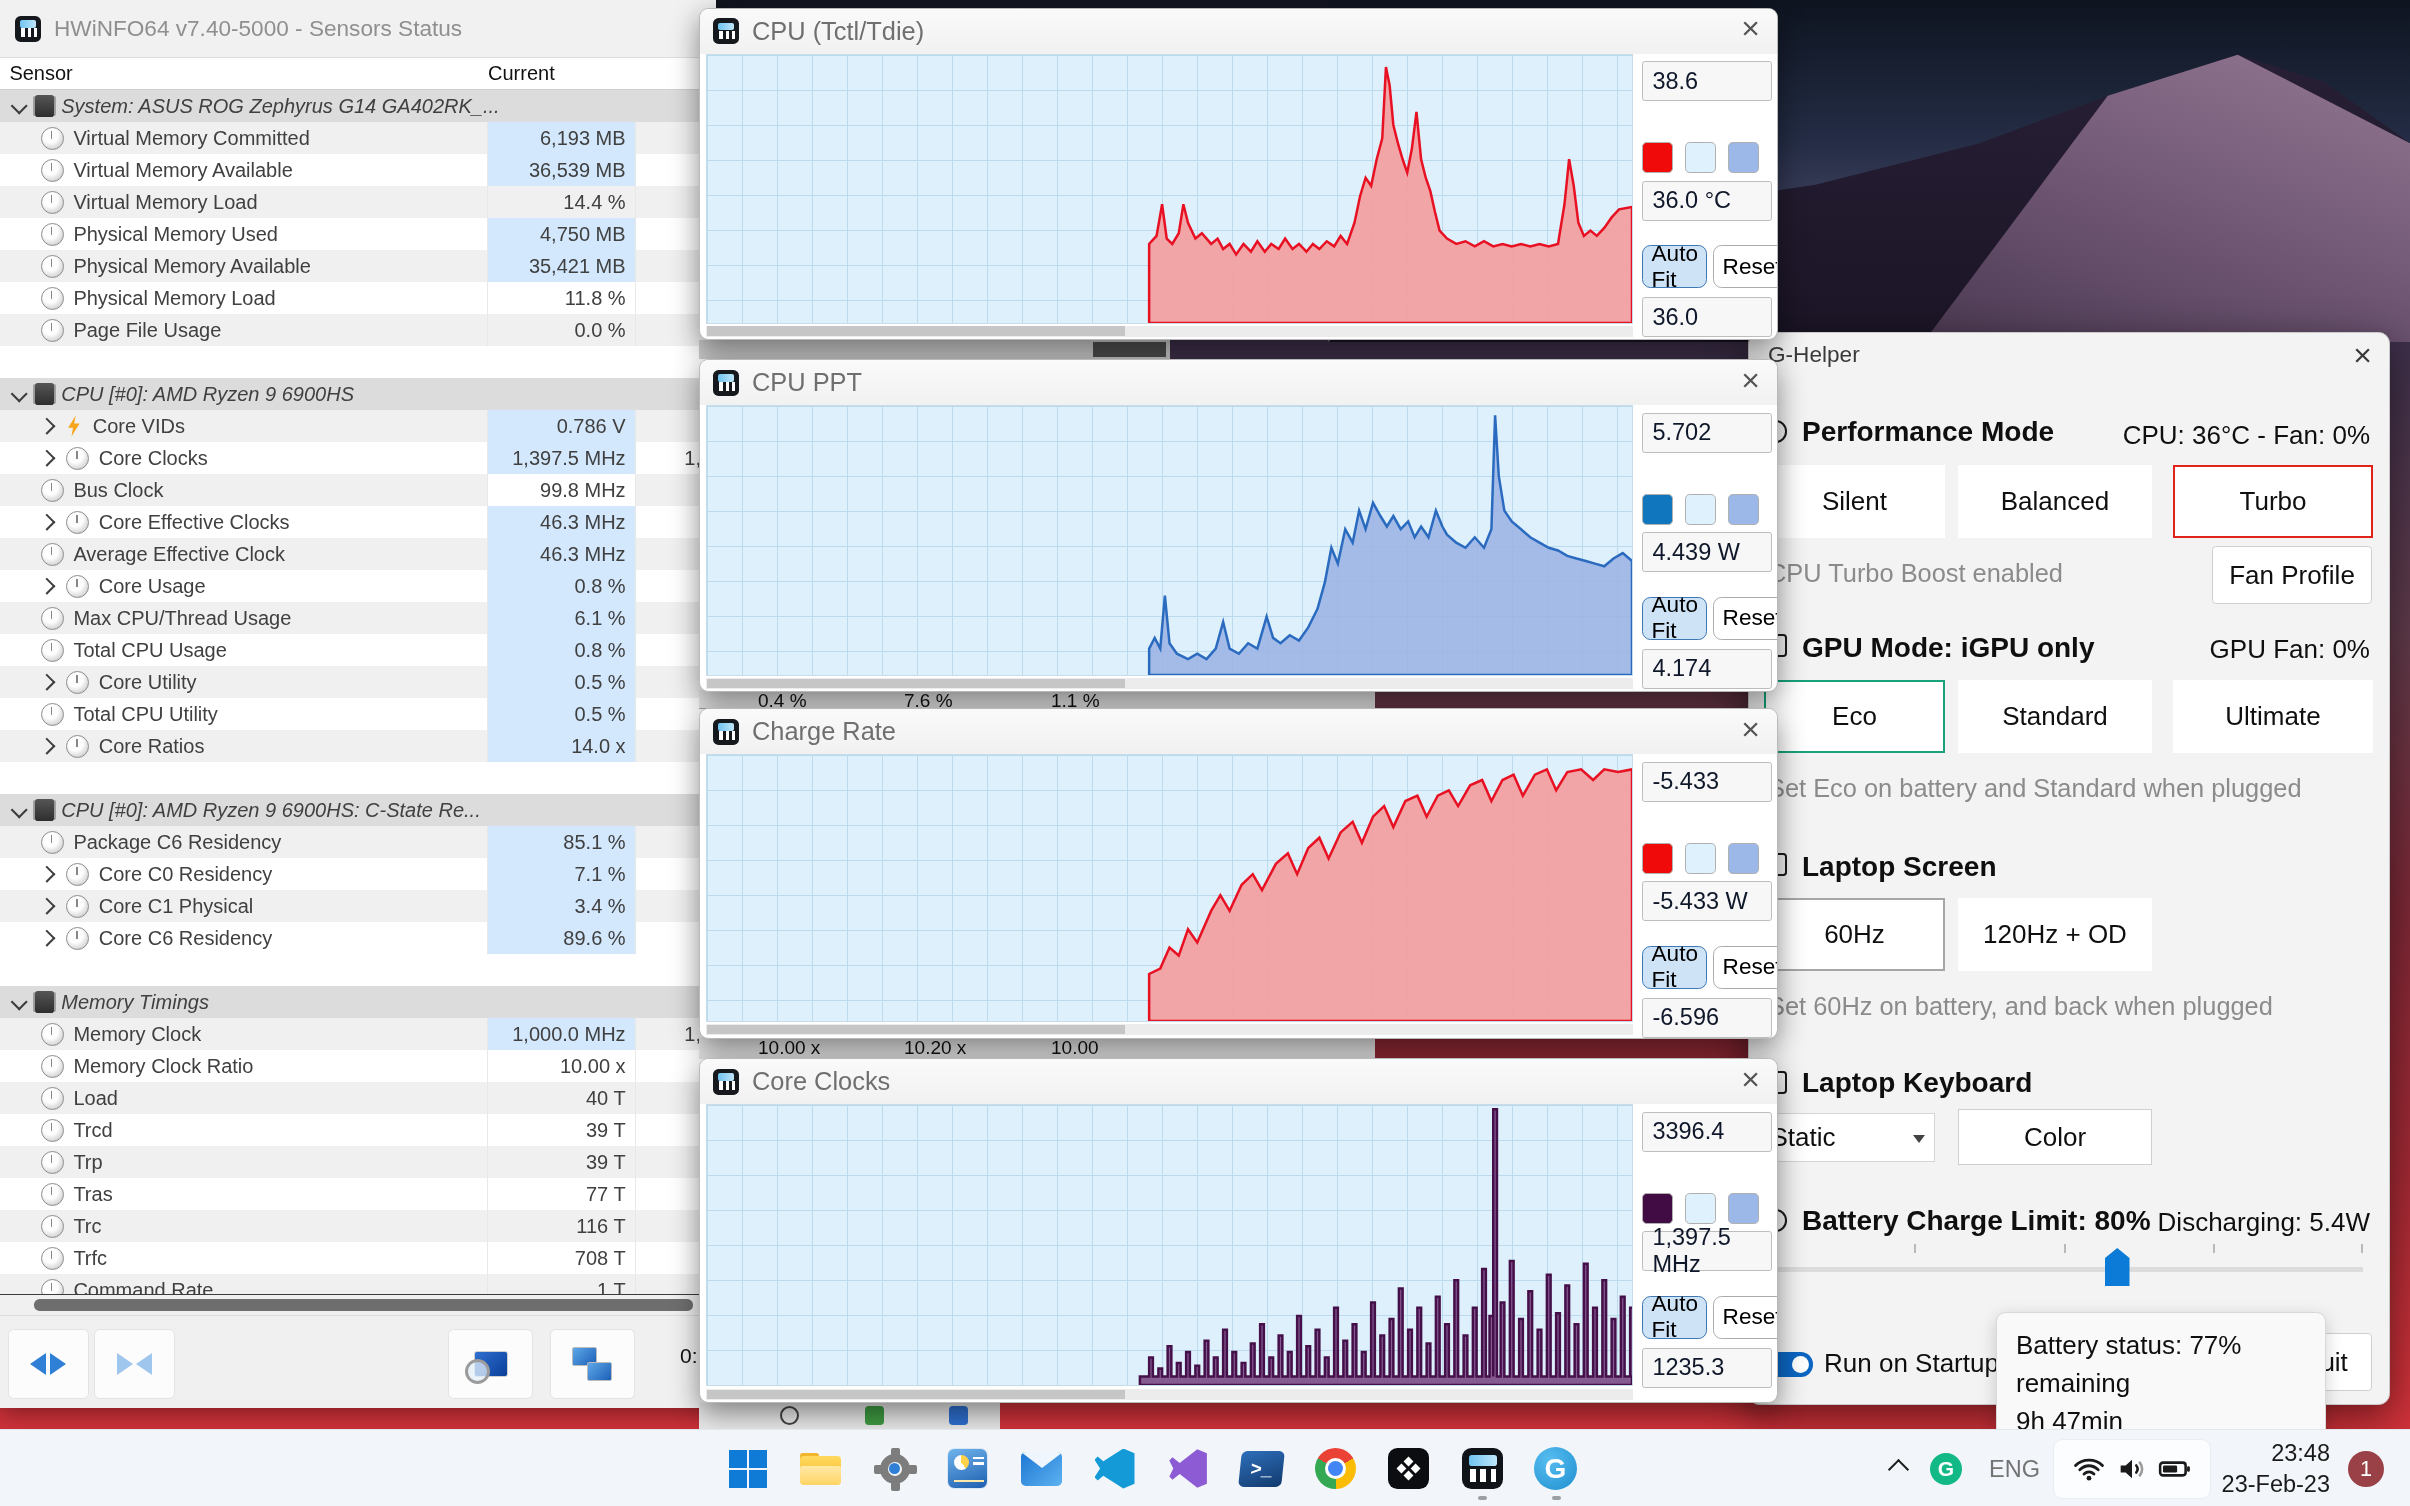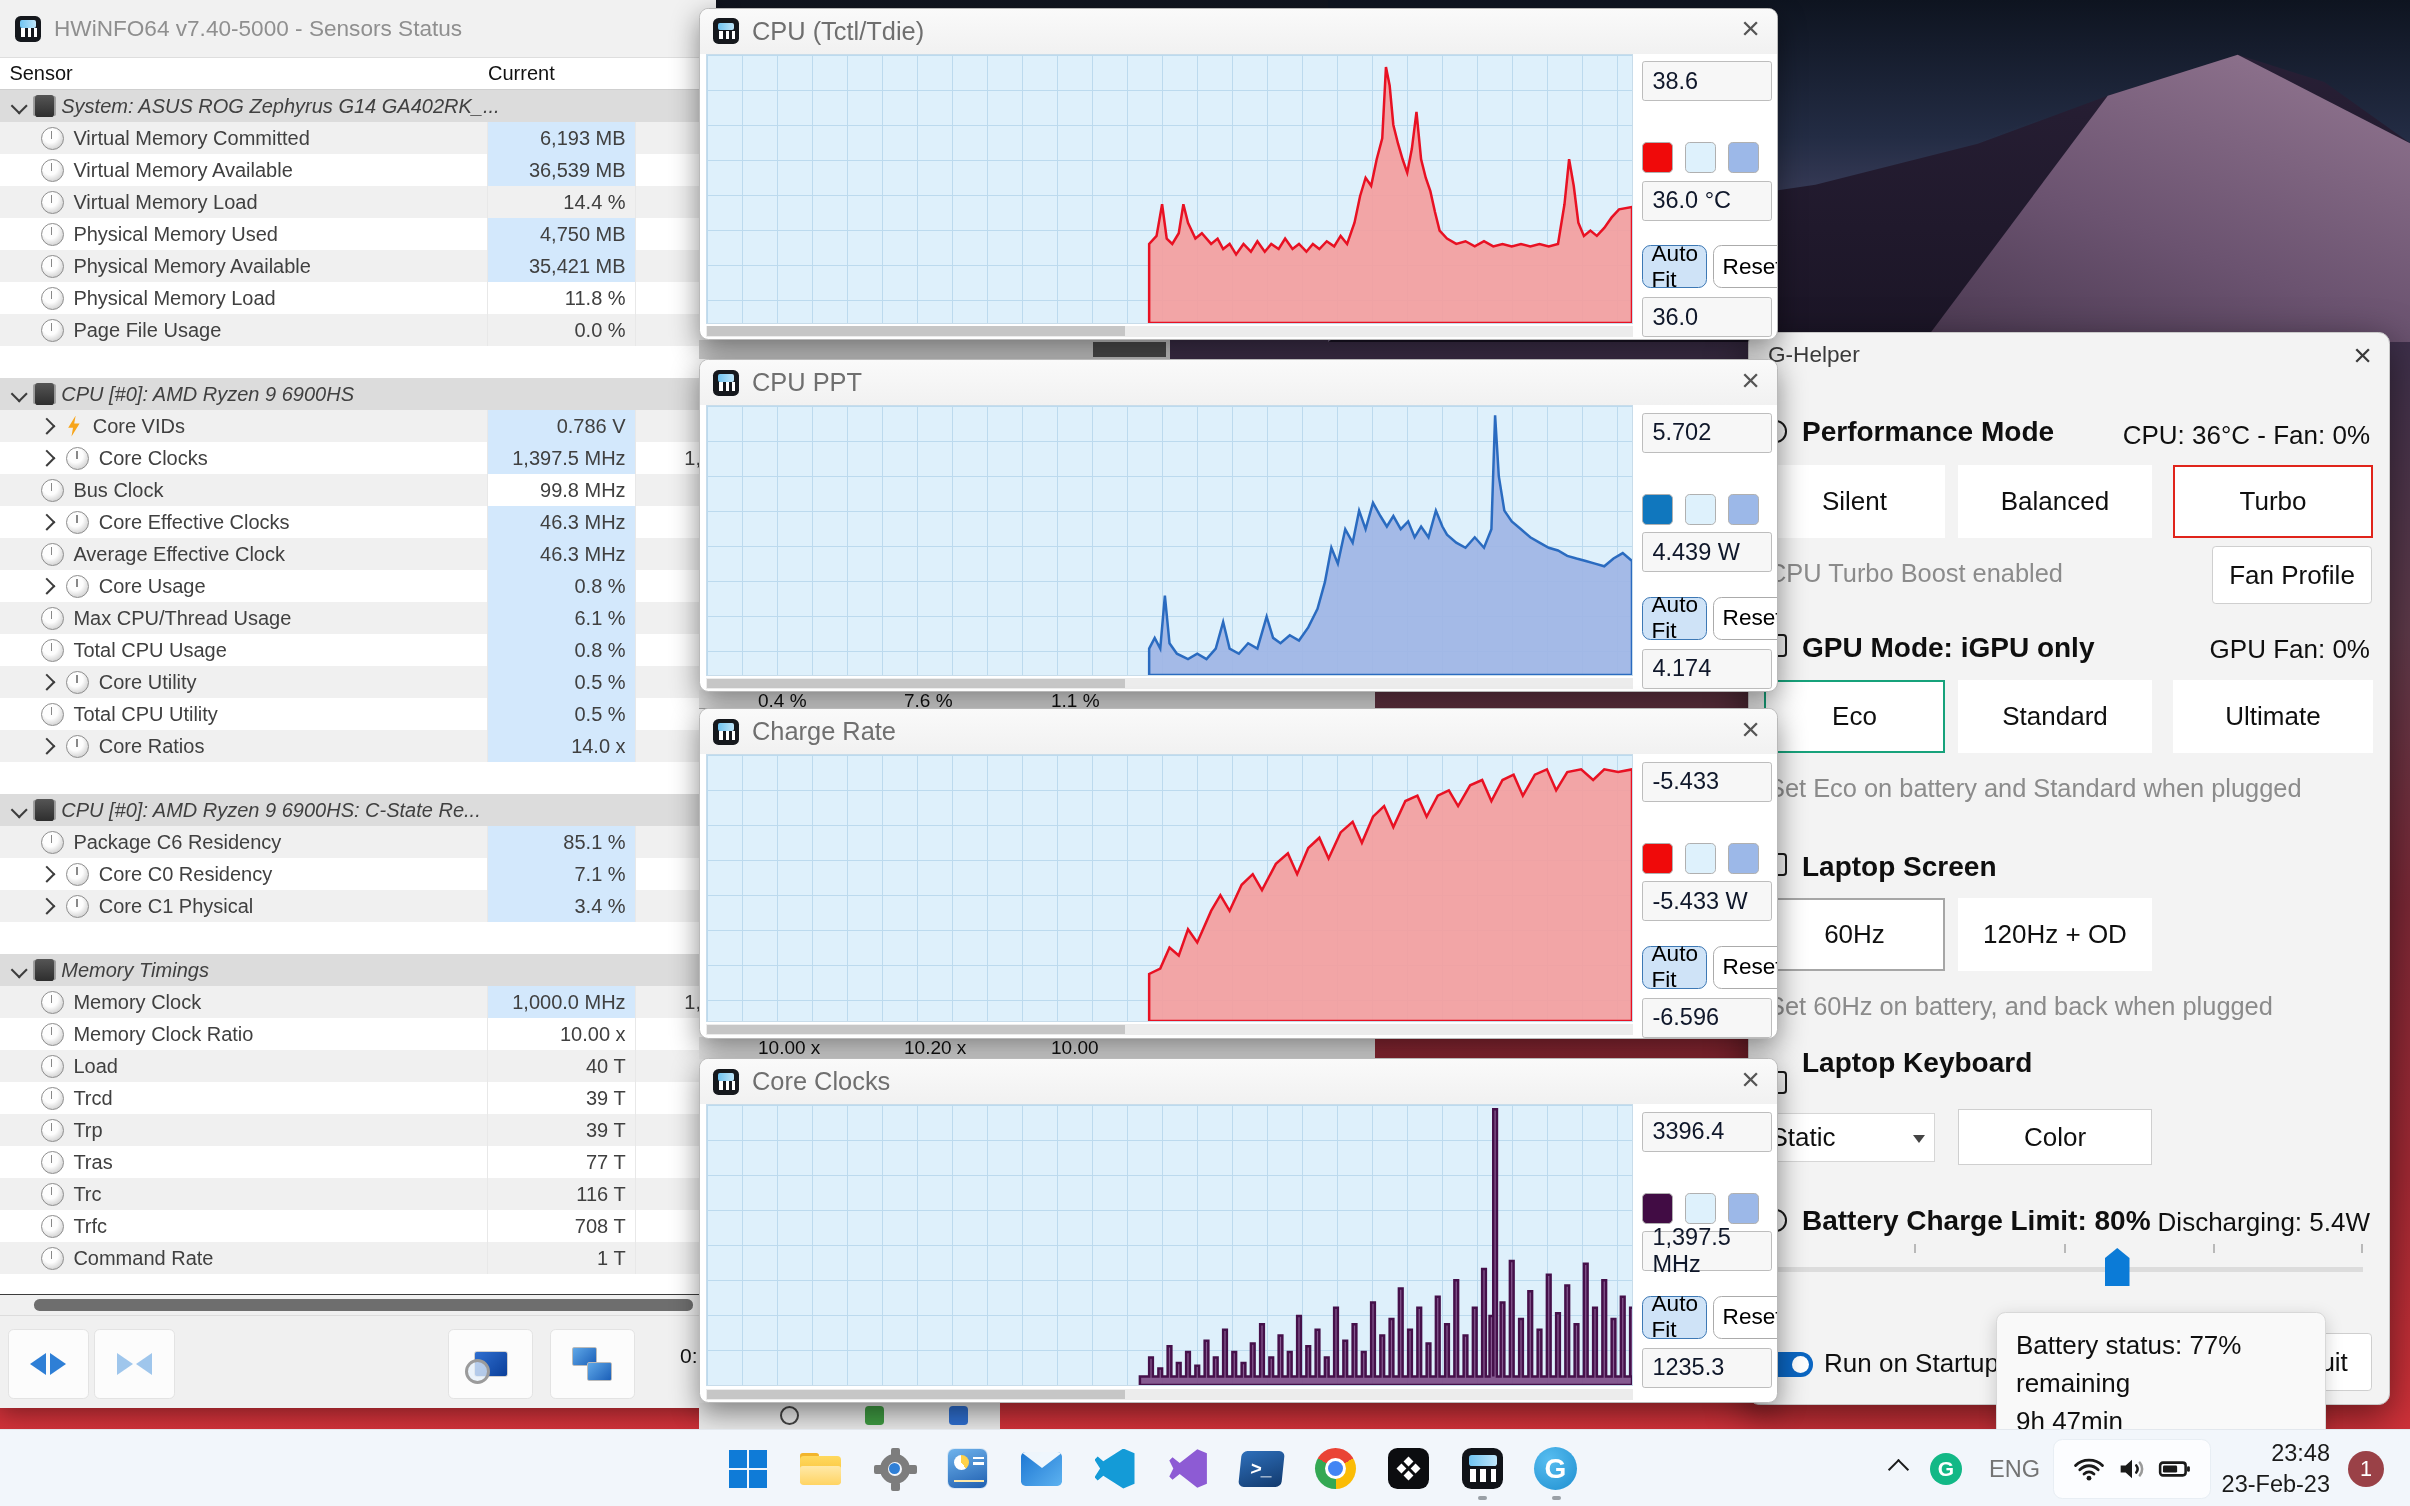--- a/index.html
+++ b/index.html
@@ -142,21 +142,21 @@
     <div class="gh-btn" style="left:424px;top:347px;width:200px">Ultimate</div>
     <div class="gh-note" style="top:441px">Set Eco on battery and Standard when plugged</div>
 
     <div class="gh-ic" style="left:15px;top:520px"></div>
     <div class="gh-h" style="left:53px;top:518px">Laptop Screen</div>
     <div class="gh-btn sel-gray" style="left:15px;top:565px;width:181px">60Hz</div>
     <div class="gh-btn" style="left:209px;top:565px;width:194px">120Hz + OD</div>
     <div class="gh-note" style="top:659px">Set 60Hz on battery, and back when plugged</div>
 
     <div class="gh-ic" style="left:15px;top:738px"></div>
-    <div class="gh-h" style="left:53px;top:714px">Laptop Keyboard</div>
+    <div class="gh-h" style="left:53px;top:734px">Laptop Keyboard</div>
     <div class="gh-drop">
       <span>Static</span>
       <div class="caret"></div>
     </div>
     <div class="gh-sbtn sel-red" style="left:209px;top:776px;width:194px;height:56px;border-radius:0">Color</div>
 
     <div class="gh-ic round" style="left:15px;top:876px"></div>
     <div class="gh-h" style="left:53px;top:872px">Battery Charge Limit: 80%</div>
     <div class="gh-status" style="top:874px">Discharging: 5.4W</div>
     <div class="tick" style="left:165px"></div>
@@ -370,20 +370,29 @@
           <div class="cextra"></div>
         </div>
         <div class="hrow item">
           <div class="cname zeb">
             <div class="chev right"></div>
             <div class="clkic"></div>
             <div class="ntext">Core C1 Physical</div>
           </div>
           <div class="cval blue">3.4 %</div>
           <div class="cextra zeb"></div>
+        </div>
+        <div class="hrow item">
+          <div class="cname">
+            <div class="chev right"></div>
+            <div class="clkic"></div>
+            <div class="ntext">Core C6 Residency</div>
+          </div>
+          <div class="cval blue">89.6 %</div>
+          <div class="cextra"></div>
         </div>
         <div class="hrow gap"></div>
         <div class="hrow sec">
           <div class="chev down"></div>
           <div class="chipic"></div>
           <div class="seclabel">Memory Timings</div>
         </div>
         <div class="hrow item">
           <div class="cname zeb">
             <div class="clkic"></div>

